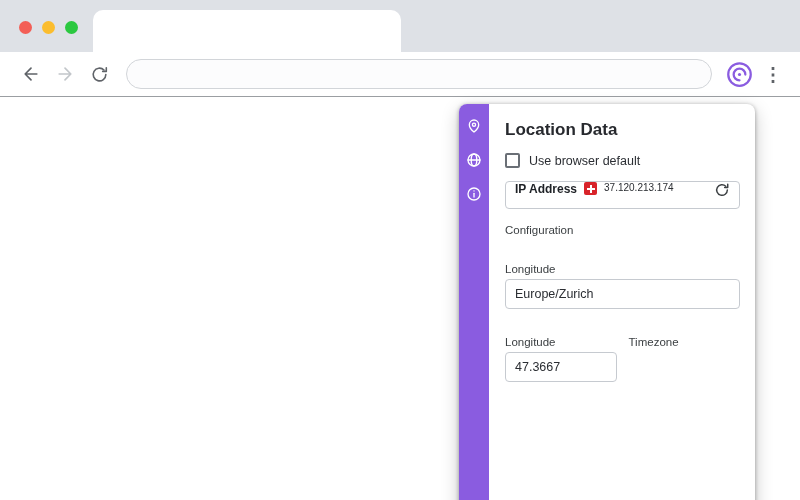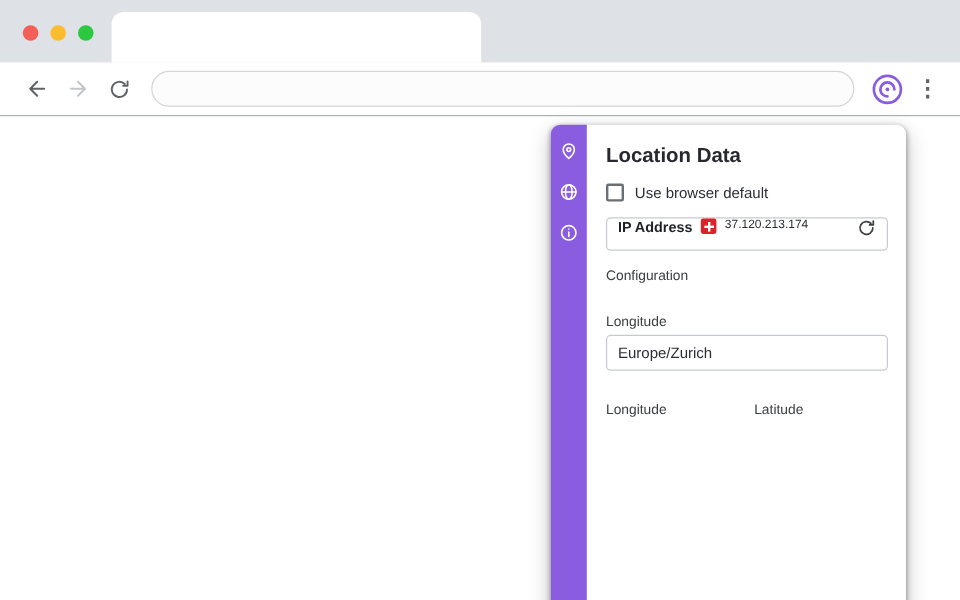--- a/index.html
+++ b/index.html
@@ -170,21 +170,22 @@
 
       <div class="field">
         <div class="field-label">Longitude</div>
         <input class="text-input" value="Europe/Zurich" style="">
       </div>
 
 
       <div class="coord-row">
         <div class="coord-col">
           <div class="field-label">Longitude</div>
+          <input class="text-input" value="47.3667" style="">
         </div>
         <div class="coord-col">
-          <div class="field-label">Latitude</div>
+          <div class="field-label">Timezone</div>
         </div>
       </div>
 
     </div>
   </div>
 </div>
 
 </body></html>

